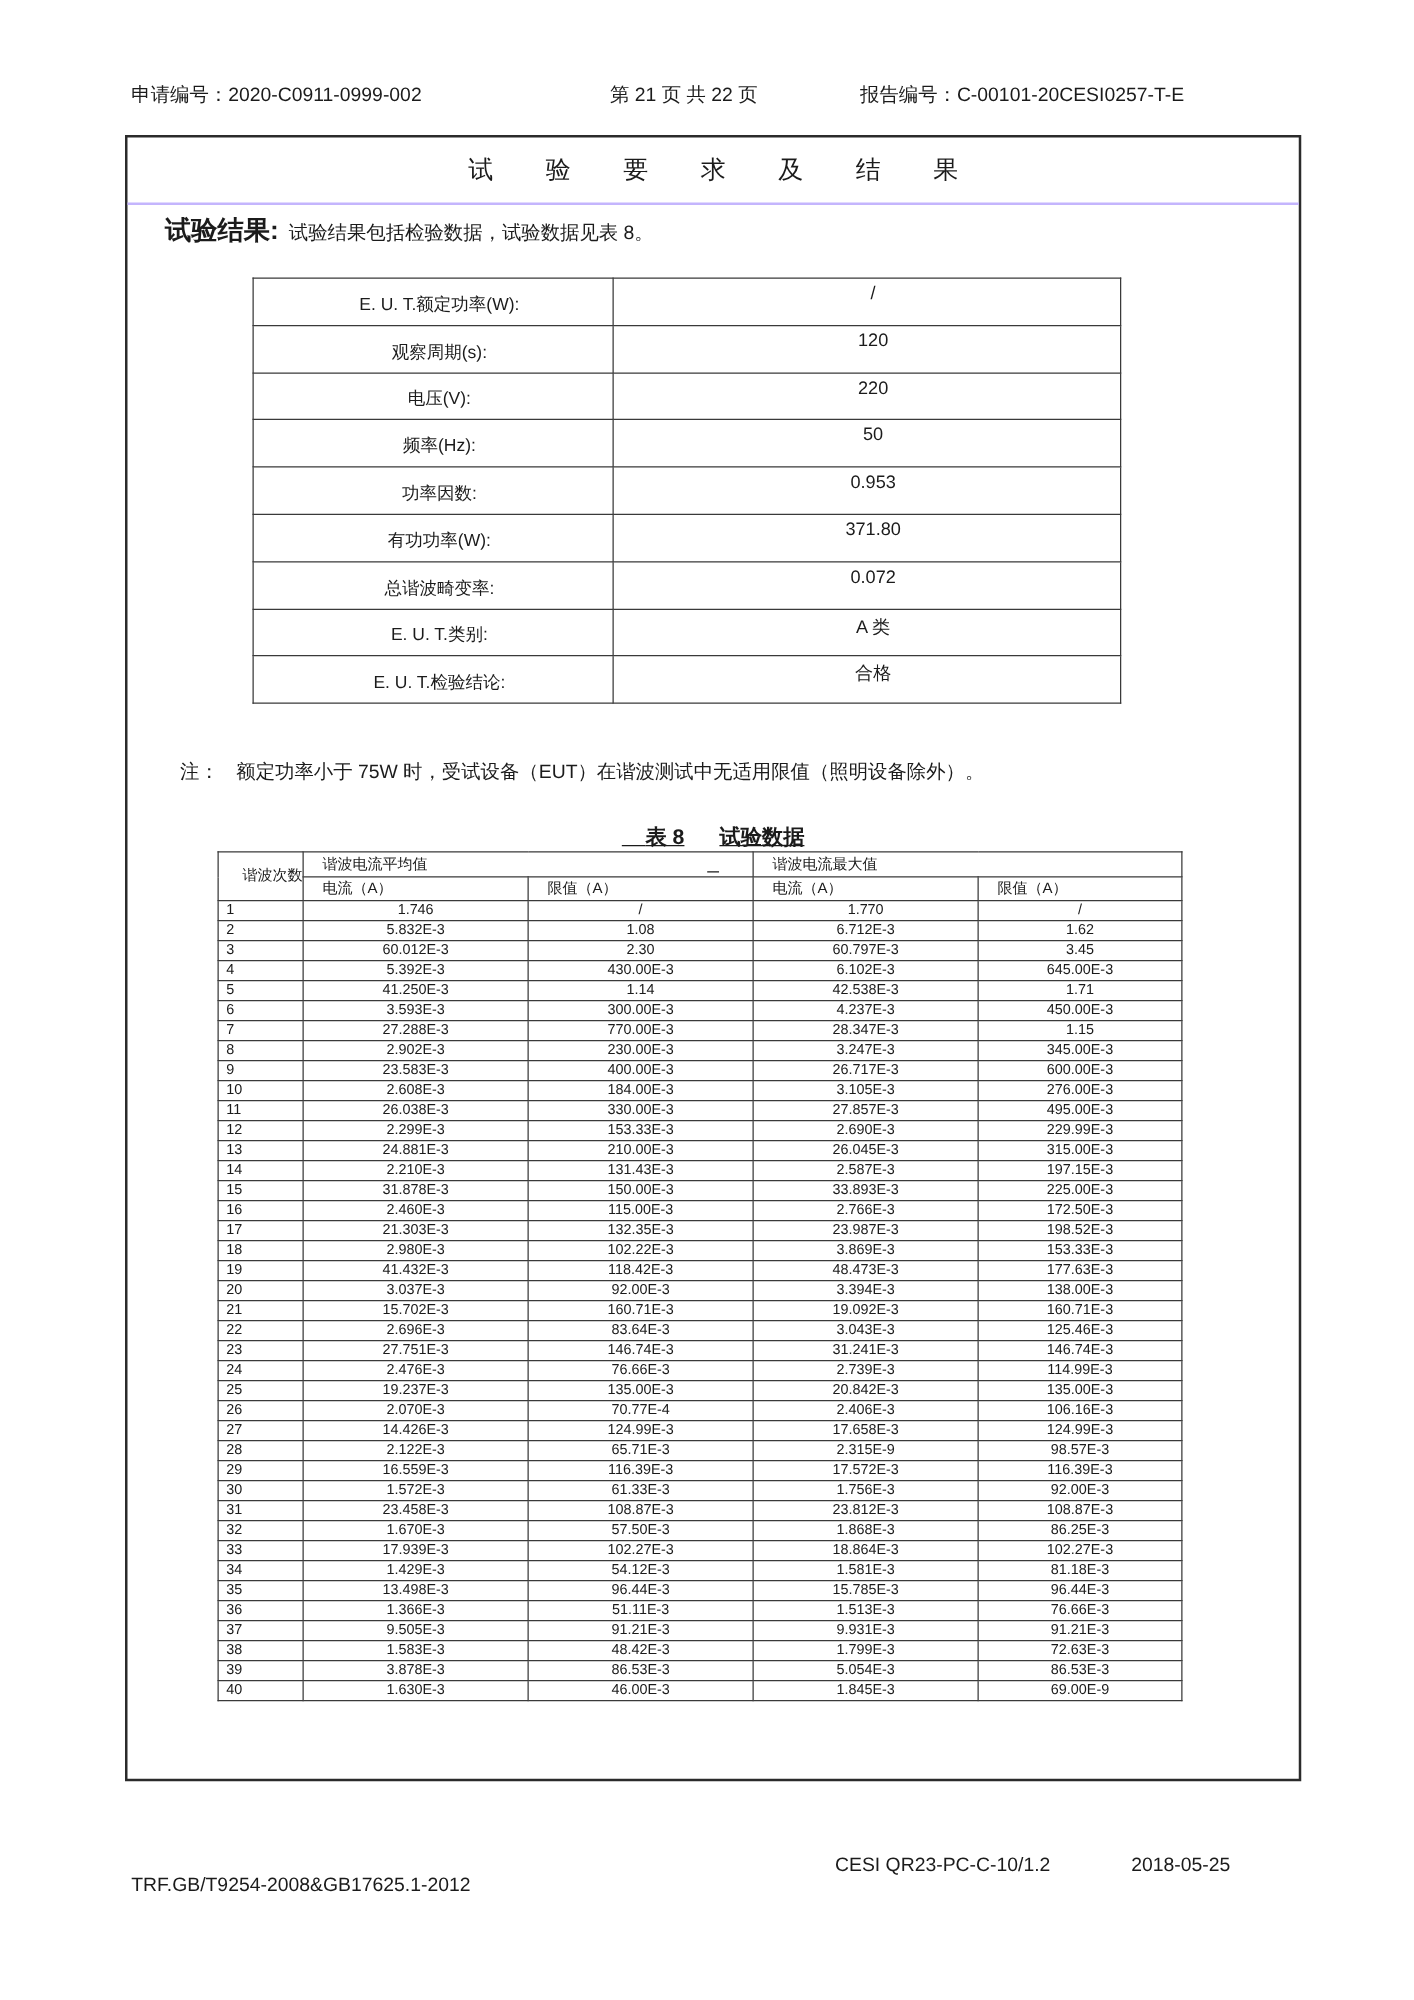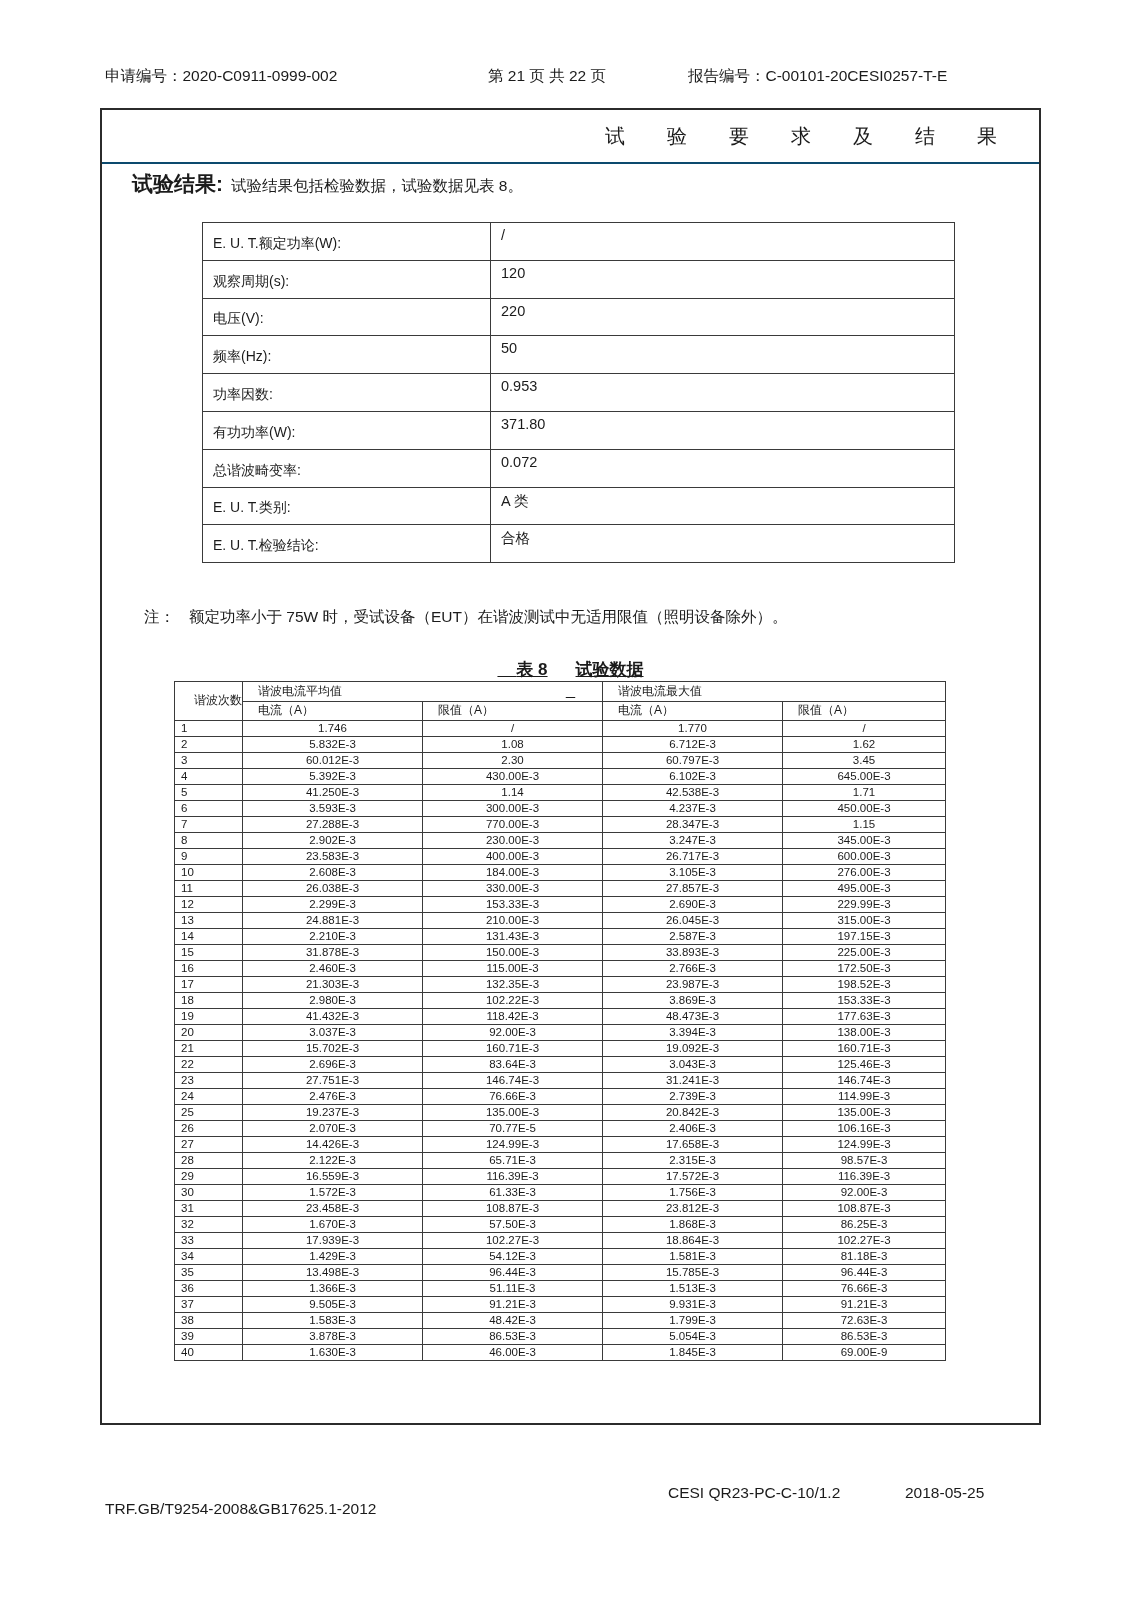--- a/index.html
+++ b/index.html
@@ -11,32 +11,33 @@
   .meta-row{position:absolute;top:66px;left:0;width:1131px;font-size:15.5px;}
   .meta-app{position:absolute;left:105px;top:0;}
   .meta-page{position:absolute;left:488px;top:0;}
   .meta-report{position:absolute;left:688px;top:0;}
 
   .main-box{
     position:absolute;left:100px;top:108px;width:941px;height:1317px;
     border:2px solid #2b2b2b;box-sizing:border-box;background:#fff;
   }
   .box-title{
-    height:52px;line-height:52px;border-bottom:2px solid #0c4a6e;
-    text-align:right;font-size:20px;letter-spacing:42px;padding-left:42px;
+    height:52px;line-height:52px;border-bottom:2px solid #c4b5fd;
+    text-align:center;font-size:20px;letter-spacing:42px;padding-left:42px;
     font-weight:500;white-space:nowrap;overflow:hidden;
   }
   .result-line{position:absolute;left:30px;top:60px;white-space:nowrap;}
   .result-label{font-size:21px;font-weight:bold;}
   .result-text{font-size:15.5px;margin-left:8px;}
 
   table{border-collapse:collapse;table-layout:fixed;}
   .param-table{
-    position:absolute;left:100px;top:112px;width:753px;
+    position:absolute;left:100px;top:112px;width:695px;
     border:1.5px solid #3a3a3a;
+    text-align:center;
   }
   .param-table td{border:1px solid #3a3a3a;box-sizing:border-box;}
   .param-table td.p-label{
     width:288px;height:37.8px;vertical-align:bottom;
     padding:0 0 7px 10px;font-size:14px;
   }
   .param-table td.p-value{
     vertical-align:top;padding:4px 0 0 10px;font-size:14.5px;
   }
 
@@ -330,36 +331,36 @@
         <tr>
           <td class="c-order">25</td>
           <td class="c-num">19.237E-3</td>
           <td class="c-num">135.00E-3</td>
           <td class="c-num">20.842E-3</td>
           <td class="c-num">135.00E-3</td>
         </tr>
         <tr>
           <td class="c-order">26</td>
           <td class="c-num">2.070E-3</td>
-          <td class="c-num">70.77E-5</td>
+          <td class="c-num">70.77E-4</td>
           <td class="c-num">2.406E-3</td>
           <td class="c-num">106.16E-3</td>
         </tr>
         <tr>
           <td class="c-order">27</td>
           <td class="c-num">14.426E-3</td>
           <td class="c-num">124.99E-3</td>
           <td class="c-num">17.658E-3</td>
           <td class="c-num">124.99E-3</td>
         </tr>
         <tr>
           <td class="c-order">28</td>
           <td class="c-num">2.122E-3</td>
           <td class="c-num">65.71E-3</td>
-          <td class="c-num">2.315E-3</td>
+          <td class="c-num">2.315E-9</td>
           <td class="c-num">98.57E-3</td>
         </tr>
         <tr>
           <td class="c-order">29</td>
           <td class="c-num">16.559E-3</td>
           <td class="c-num">116.39E-3</td>
           <td class="c-num">17.572E-3</td>
           <td class="c-num">116.39E-3</td>
         </tr>
         <tr>

